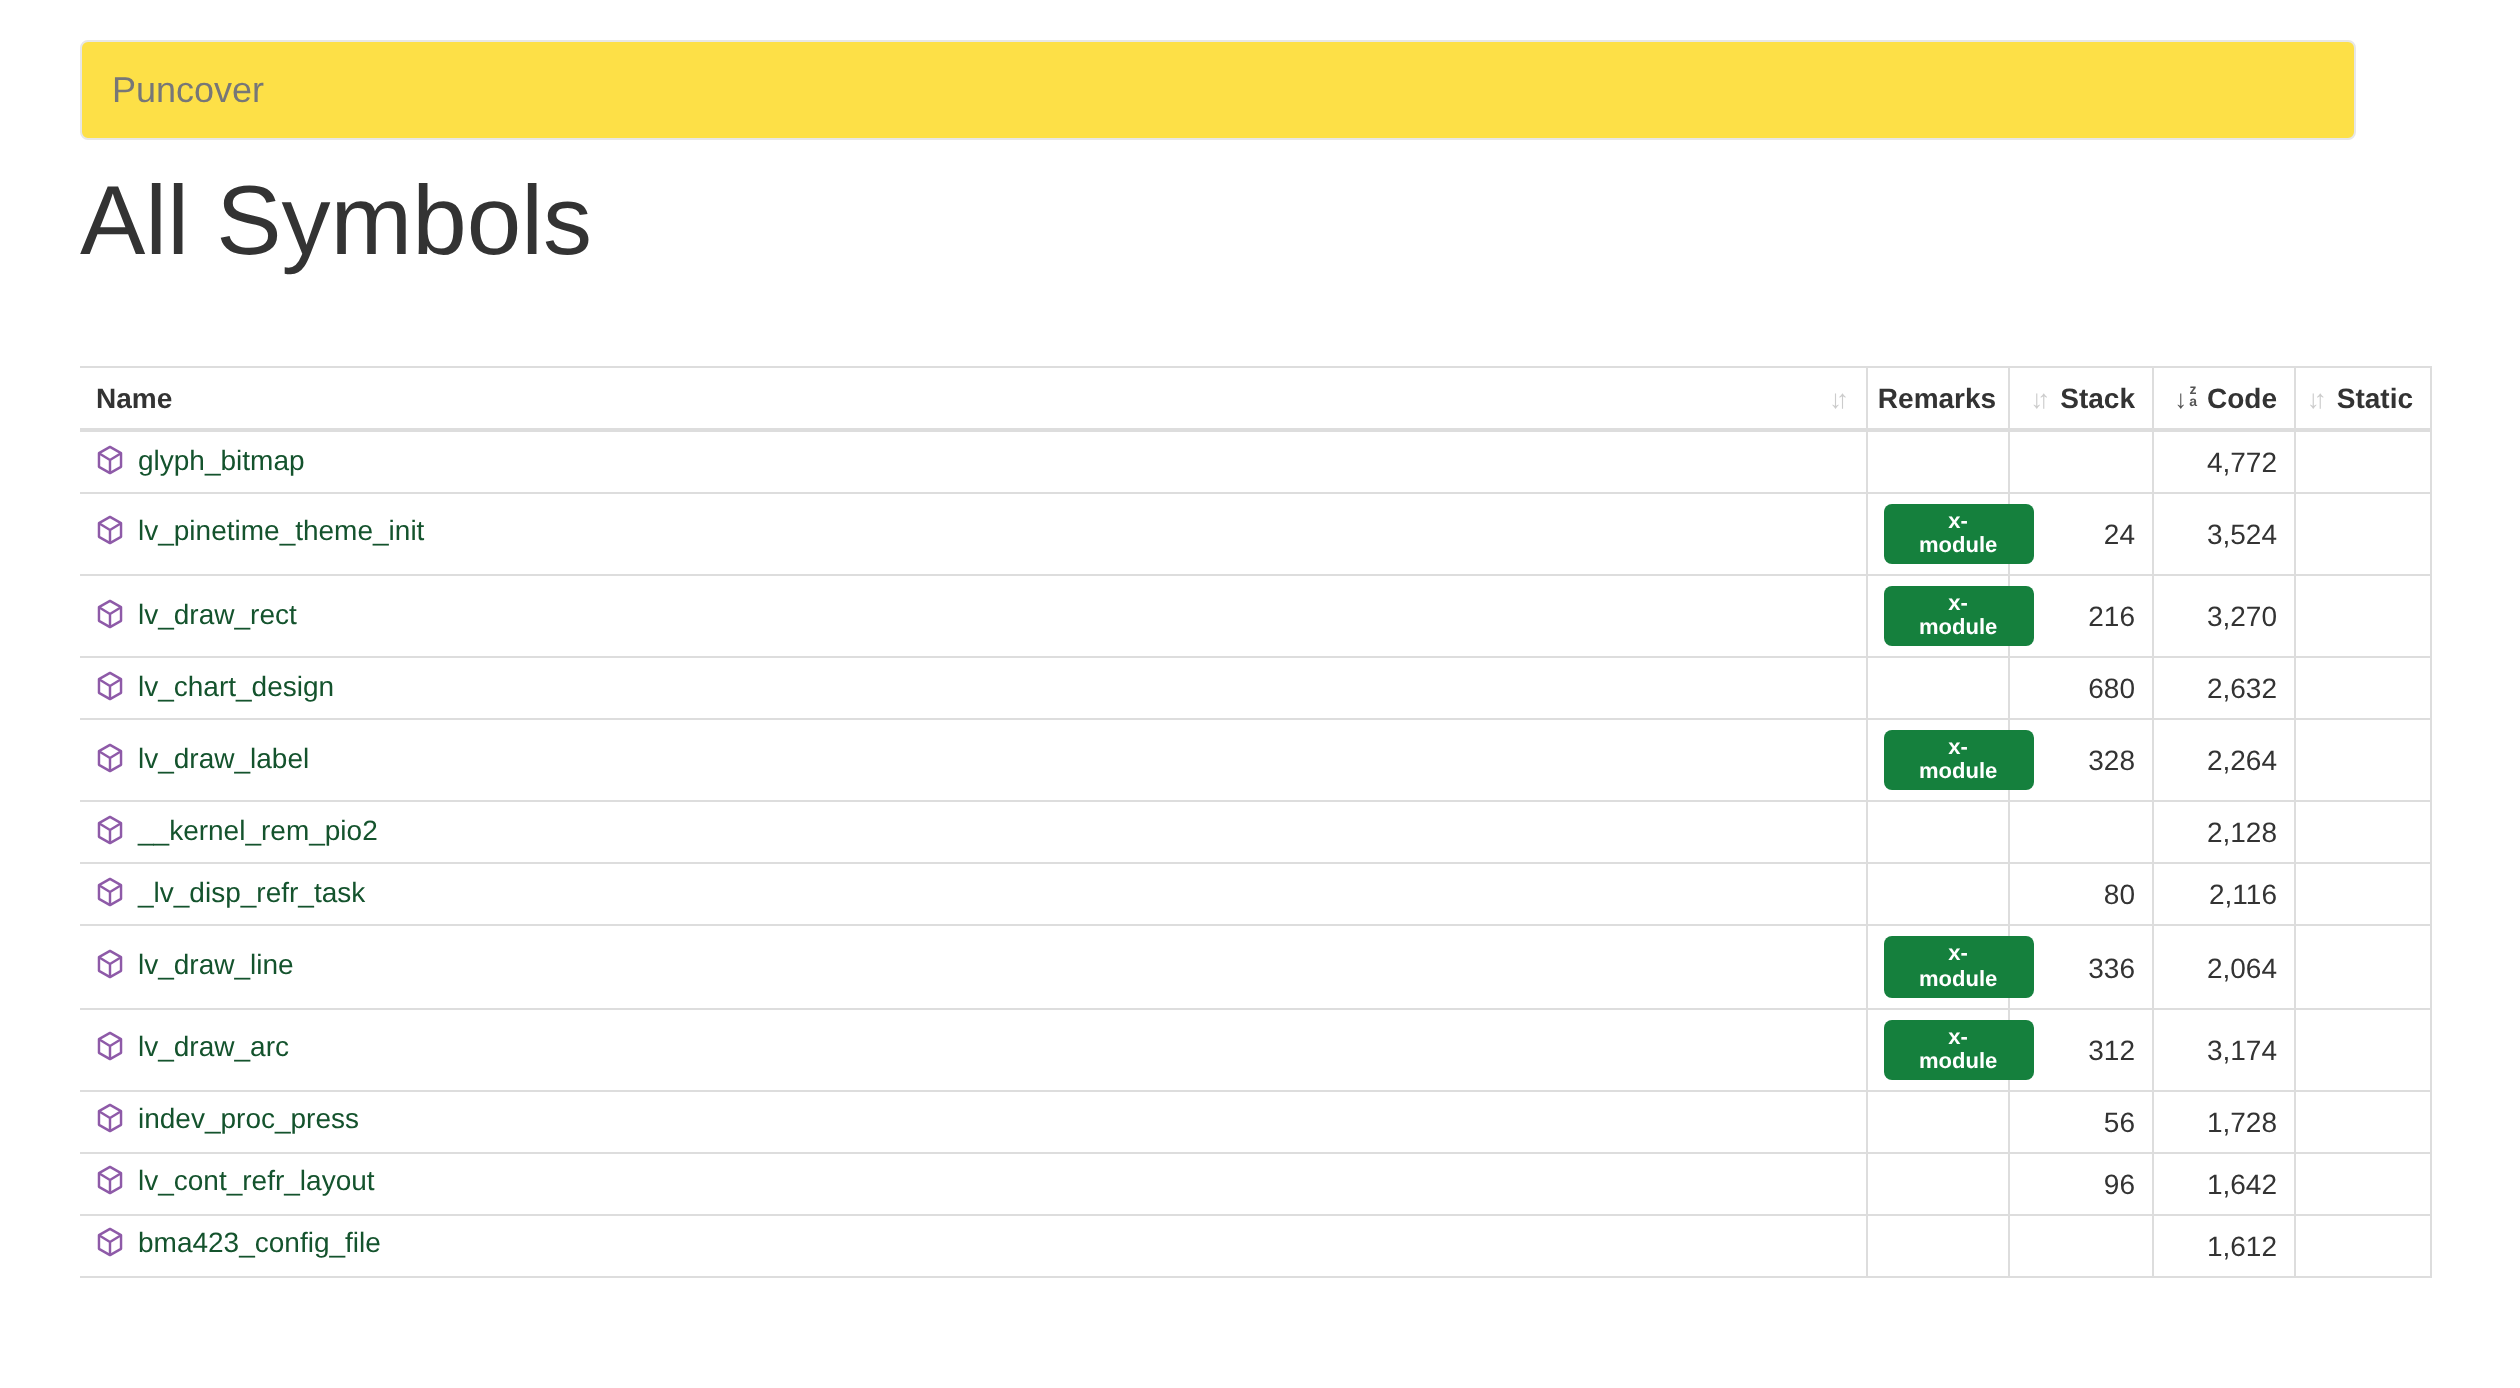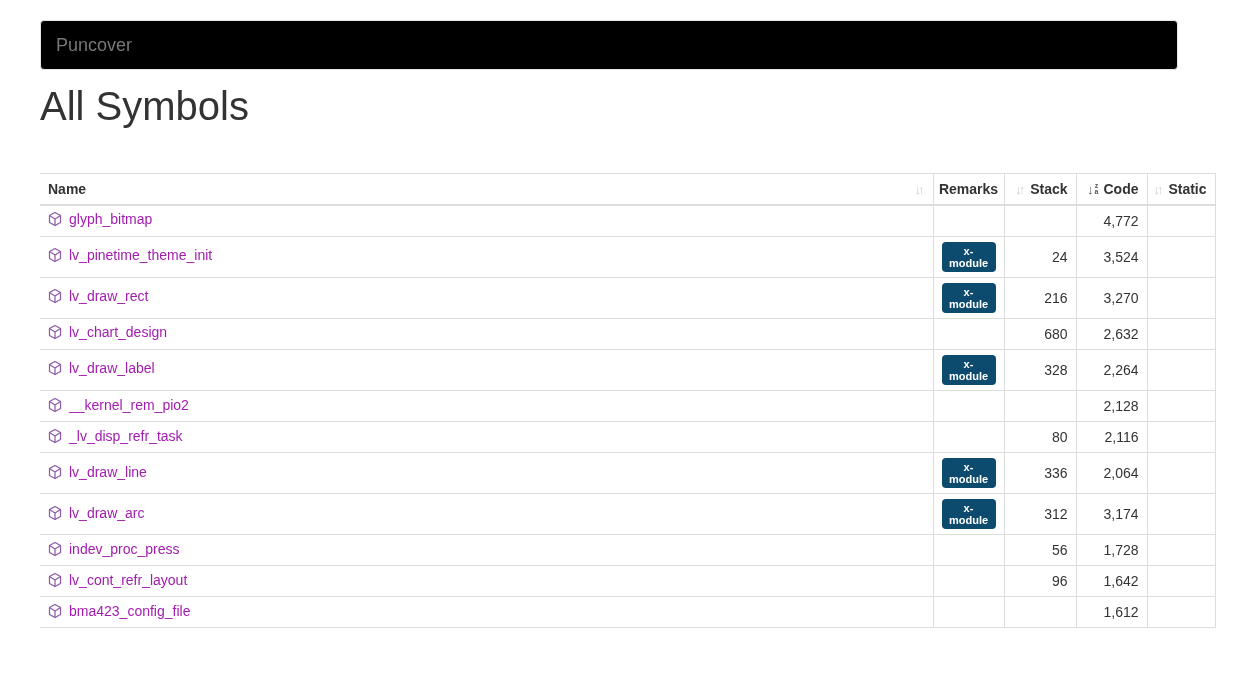--- a/index.html
+++ b/index.html
@@ -9,37 +9,37 @@
     color: #333;
     width: 1260px;
     height: 694px;
     overflow: hidden;
   }
   .page { width: 1175px; margin-left: 40px; padding-top: 20px; }
 
   
   .navbar {
     width: 1138px; height: 50px;
-    background: #000000;
+    background: #fde047;
     border: 1px solid #e7e7e7;
     border-radius: 4px;
     display: flex; align-items: center;
   }
   .navbar-brand {
     padding: 0 15px;
     font-size: 18px;
     line-height: 50px;
     color: #777;
     text-decoration: none;
   }
 
   
   h1.page-title {
     margin: 13px 0 0 0;
-    font-size: 40px;
+    font-size: 49px;
     font-weight: 400;
     color: #333;
     line-height: 1.15;
   }
 
   
   table.symbols {
     width: 1175px;
     margin-top: 44px;
     border-collapse: collapse;
@@ -78,33 +78,33 @@
     margin-left: 1px;
   }
 
   tbody td {
     border-top: 1px solid #ddd;
     padding: 5px 8px;
     height: 31px;
     vertical-align: middle;
   }
   td.name-cell { white-space: nowrap; overflow: hidden; }
-  td.name-cell a { color: #a21caf; text-decoration: none; }
+  td.name-cell a { color: #14532d; text-decoration: none; }
   .cube { display: inline-block; vertical-align: -3px; margin-right: 7px; }
   td.remarks-cell { text-align: center; }
   td.num-cell { text-align: right; color: #333; }
 
   .badge-xmodule {
     display: inline-block;
-    background: #0c4a6e;
+    background: #15803d;
     color: #fff;
     font-size: 11px;
     font-weight: bold;
     line-height: 1.1;
-    padding: 3px 7px 3px;
+    padding: 3px 18px 3px;
     border-radius: 4px;
   }
 </style>
 </head>
 <body>
 
 <div class="page">
 
   <nav class="navbar">
     <a class="navbar-brand" href="#">Puncover</a>

